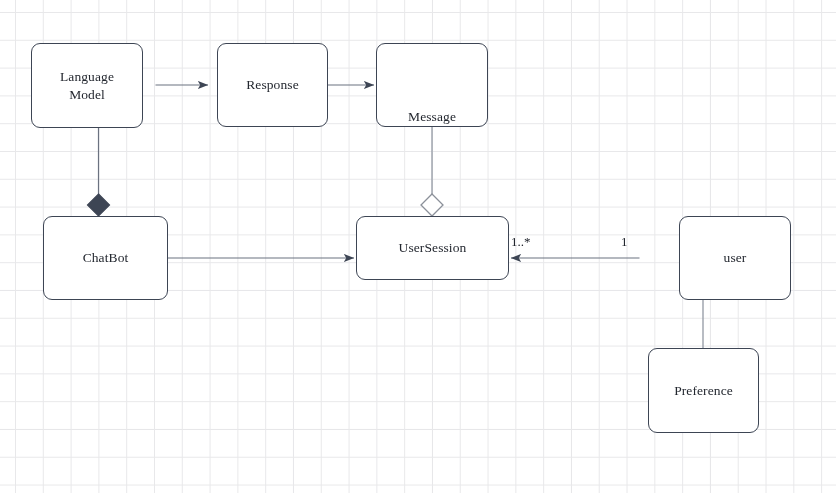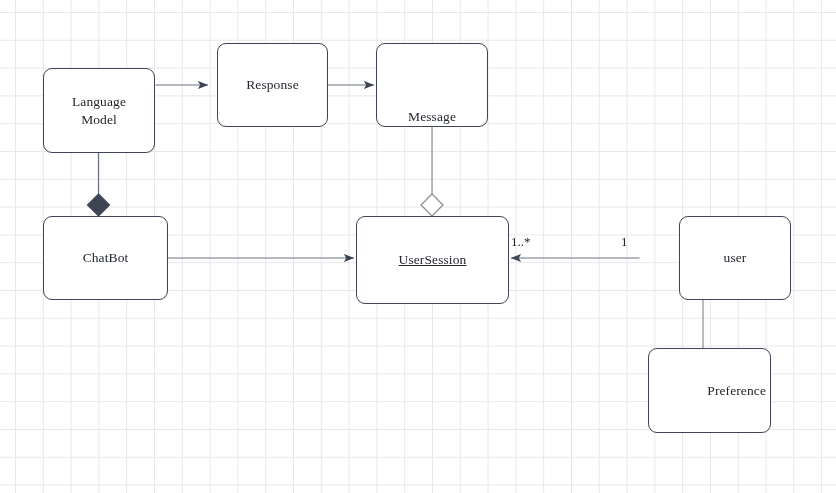--- a/index.html
+++ b/index.html
@@ -107,46 +107,46 @@
       <line x1="432" y1="127" x2="432" y2="194" stroke="#9aa0aa" stroke-width="1.4"></line>
       <path d="M432,194 L443,205 L432,216 L421,205 Z" fill="#ffffff" stroke="#7b8characters" stroke-width="1.2"></path>
       <path d="M432,194 L443,205 L432,216 L421,205 Z" fill="#ffffff" stroke="#8b9099" stroke-width="1.3"></path>
     </g>
 
     <g>
       <line x1="703" y1="300" x2="703" y2="348" stroke="#9aa0aa" stroke-width="1.4"></line>
     </g>
   </svg>
 
-  <div class="node" style="left:43px; top:43px; width:112px; height:85px;margin-top:25px;">
+  <div class="node" style="left:31px; top:43px; width:112px; height:85px;">
     <span class="node-label">Language
 Model</span>
   </div>
 
   <div class="node" style="left:210px; top:43px; width:111px; height:84px;margin-left:7px;">
     <span class="node-label">Response</span>
   </div>
 
   <div class="node" style="left:376px; top:43px; width:112px; height:84px;align-items:flex-end;">
     <span class="node-label">Message</span>
   </div>
 
   <div class="node" style="left:43px; top:216px; width:125px; height:84px;">
     <span class="node-label">ChatBot</span>
   </div>
 
-  <div class="node" style="left:356px; top:216px; width:153px; height:88px;text-decoration:underline;">
+  <div class="node" style="left:356px; top:216px; width:153px; height:64px;">
     <span class="node-label">UserSession</span>
   </div>
 
   <div class="node" style="left:640px; top:216px; width:112px; height:84px;margin-left:39px;">
     <span class="node-label">user</span>
   </div>
 
-  <div class="node" style="left:648px; top:348px; width:123px; height:85px;justify-content:flex-end;">
+  <div class="node" style="left:648px; top:348px; width:111px; height:85px;">
     <span class="node-label">Preference</span>
   </div>
 
   <span class="mult-label" style="left:511px; top:235px;">1..*</span>
 
   <span class="mult-label" style="left:621px; top:235px;">1</span>
 
 </div>
 
 </body></html>

